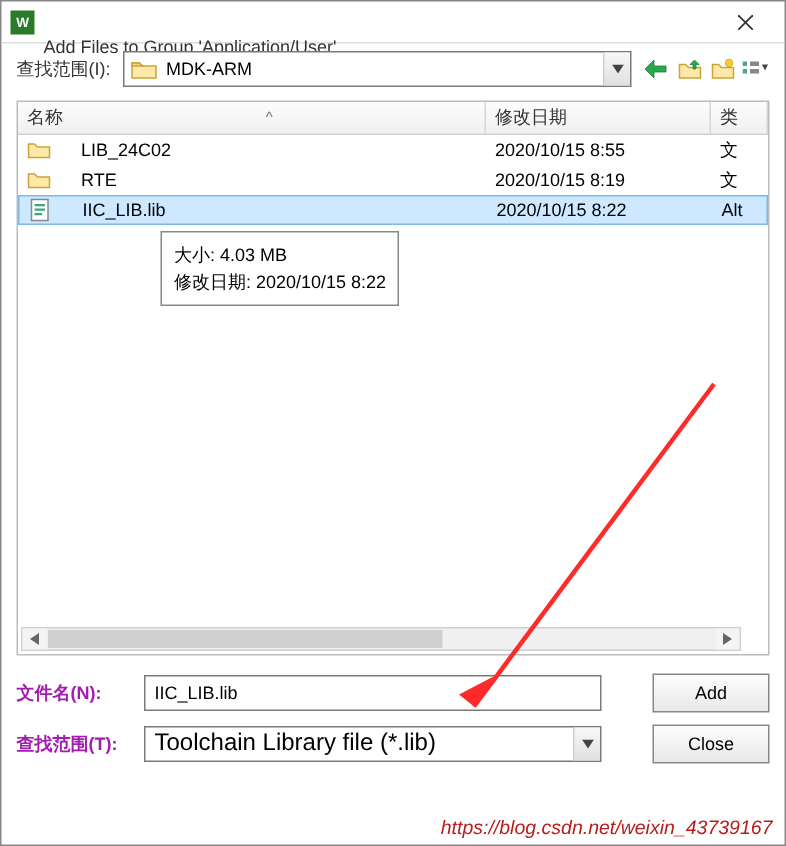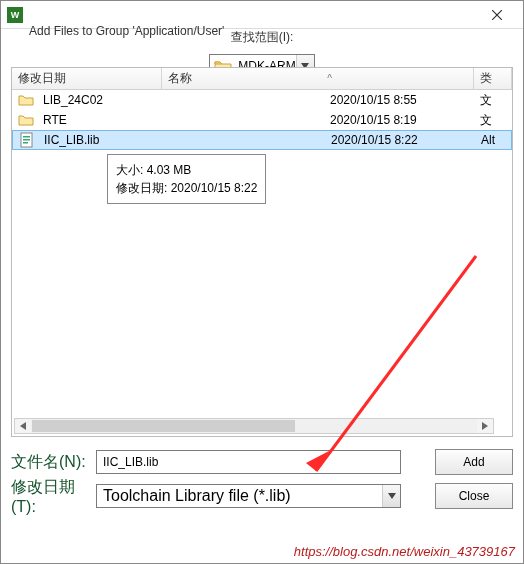--- a/index.html
+++ b/index.html
@@ -2,49 +2,49 @@
 <html><head>
 <meta charset="utf-8">
 <style>
 * { box-sizing: border-box; font-family: "Microsoft YaHei", "Segoe UI", Tahoma, sans-serif; }
 body { margin: 0; background: #f0f0f0; }
 .window { width: 524px; height: 564px; background: #fff; border: 1px solid #888; position: relative; }
 .titlebar { height: 28px; display: flex; align-items: center; padding: 0 6px; border-bottom: 1px solid #ddd; }
 .titlebar .appicon { width: 16px; height: 16px; background: #2a7a2a; color: #fff; font-size: 9px; font-weight: bold; display: flex; align-items: center; justify-content: center; margin-right: 6px; }
 .titlebar .title { flex: 1; font-size: 12px; color: #333; margin-top: 32px; }
 .titlebar .close { width: 40px; height: 26px; display: flex; align-items: center; justify-content: center; font-size: 14px; color: #333; cursor: pointer; }
-.toolbar { height: 34px; display: flex; align-items: center; padding: 0 10px; gap: 8px; flex-direction: column; }
+.toolbar { height: 34px; display: flex; align-items: center; padding: 0 10px; gap: 8px; }
 .toolbar .label { font-size: 12px; color: #333; }
 .lookin { flex: 1; display: flex; align-items: center; border: 1px solid #7a7a7a; height: 24px; background: #fff; position: relative; }
 .lookin .foldericon { width: 18px; height: 16px; margin: 0 4px; }
 .lookin .text { flex: 1; font-size: 12px; padding-left: 2px; }
 .lookin .drop { width: 18px; height: 22px; border-left: 1px solid #ccc; display: flex; align-items: center; justify-content: center; background: linear-gradient(#f8f8f8,#e0e0e0); }
 .nav-icons { display: flex; gap: 4px; align-items: center; }
 .nav-icons .ico { width: 18px; height: 18px; display: flex; align-items: center; justify-content: center; cursor: pointer; }
 .filelist { margin: 4px 10px; border: 1px solid #bcbcbc; height: 370px; background: #fff; position: relative; overflow: hidden; }
 .colheader { display: flex; height: 22px; background: linear-gradient(#fdfdfd,#f0f0f0); border-bottom: 1px solid #d0d0d0; font-size: 12px; color: #333; }
 .colheader .col { padding: 3px 6px; border-right: 1px solid #d5d5d5; display: flex; align-items: center; }
 .colheader .cname { width: 312px; }
 .colheader .cdate { width: 150px; }
 .colheader .ctype { flex: 1; }
 .filerow { display: flex; height: 20px; font-size: 12px; align-items: center; }
-.filerow .cname { width: 312px; padding-left: 6px; display: flex; align-items: center; gap: 9px; }
+.filerow .cname { width: 312px; padding-left: 6px; display: flex; align-items: center; gap: 20px; }
 .filerow .cdate { width: 150px; padding-left: 6px; }
 .filerow .ctype { flex: 1; padding-left: 6px; }
 .filerow.selected { background: #cde8ff; border: 1px solid #7ab8e8; }
 .foldericon-sm { width: 16px; height: 14px; }
 .fileicon-sm { width: 16px; height: 16px; }
 .tooltip { position: absolute; left: 95px; top: 86px; background: #fff; border: 1px solid #888; padding: 6px 8px; font-size: 12px; line-height: 1.5; z-index: 10; }
 .scrollbar { position: absolute; left: 2px; right: 18px; bottom: 2px; height: 16px; background: #f0f0f0; border: 1px solid #cfcfcf; display: flex; }
 .scrollbar .arrow { width: 16px; height: 14px; display: flex; align-items: center; justify-content: center; background: #f4f4f4; }
 .scrollbar .thumb { width: 55%; height: 12px; margin: 1px; background: #cfcfcf; }
 .arrow-annotation { position: absolute; left: 300px; top: 250px; pointer-events: none; z-index: 5; }
 .bottom { padding: 4px 10px 10px 10px; }
 .formrow { display: flex; align-items: center; height: 34px; gap: 10px; }
-.formrow .flabel { width: 75px; font-size: 16px; color: #14532d; }
+.formrow .flabel { width: 75px; font-size: 12px; color: #a21caf; font-weight: bold; }
 .formrow .finput { width: 305px; height: 24px; border: 1px solid #7a7a7a; font-size: 12px; padding: 0 6px; background: #fff; display: flex; align-items: center; }
 .formrow .fselect { width: 305px; height: 24px; border: 1px solid #7a7a7a; display: flex; align-items: center; background: #fff; }
 .formrow .fselect .stext { flex: 1; font-size: 16px; padding: 0 6px; }
 .formrow .fselect .drop { width: 18px; height: 22px; border-left: 1px solid #ccc; display: flex; align-items: center; justify-content: center; background: linear-gradient(#f8f8f8,#e0e0e0); }
 .btn { width: 78px; height: 26px; border: 1px solid #888; background: linear-gradient(#fdfdfd,#e8e8e8); font-size: 12px; display: flex; align-items: center; justify-content: center; cursor: pointer; margin-left: auto; }
 .watermark { position: absolute; right: 8px; bottom: 4px; font-size: 13px; color: #b91c1c; font-style: italic; pointer-events: none; }
 svg { display: block; }
 </style>
 </head>
 <body>
@@ -101,25 +101,25 @@
             <rect x="5" y="2" width="6" height="3" fill="#888"></rect>
             <rect x="5" y="7" width="6" height="3" fill="#888"></rect>
             <path d="M13 4 L17 4 L15 8 Z" fill="#444"></path>
           </svg>
         </div>
     </div>
   </div>
 
   <div class="filelist">
     <div class="colheader">
-      <div class="col cdate">修改日期</div>
       <div class="col cname">
         <span>名称</span>
         <span style="margin:0 auto;color:#777;font-size:10px">^</span>
       </div>
+      <div class="col cdate">修改日期</div>
       <div class="col ctype">类</div>
     </div>
 
     <div class="filerow">
       <div class="cname">
         <svg class="foldericon-sm" viewBox="0 0 16 14">
             <path d="M1 3 L5 3 L7 5 L15 5 L15 12 L1 12 Z" fill="#ffe9a8" stroke="#caa43a"></path>
           </svg>
         <span>LIB_24C02</span>
       </div>
@@ -177,21 +177,21 @@
     <path d="M15 220 L28 200 L5 212 Z" fill="#ff2a2a"></path>
   </svg>
 
   <div class="bottom">
     <div class="formrow">
       <div class="flabel">文件名(N):</div>
       <input class="finput" type="text" value="IIC_LIB.lib" style="">
       <div class="btn">Add</div>
     </div>
     <div class="formrow">
-      <div class="flabel">修改日期(T):</div>
+      <div class="flabel">查找范围(T):</div>
       <div class="fselect">
         <div class="stext">Toolchain Library file (*.lib)</div>
         <div class="drop">
           <svg width="8" height="6" viewBox="0 0 8 6">
               <path d="M0 0 L8 0 L4 6 Z" fill="#444"></path>
             </svg>
         </div>
       </div>
       <div class="btn">Close</div>
     </div>

